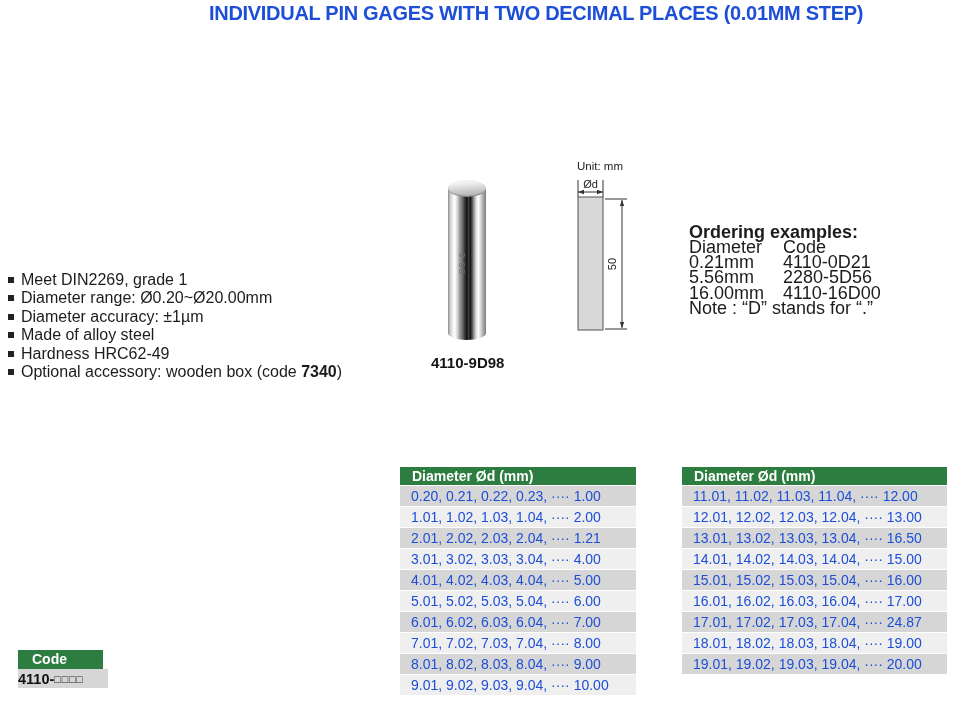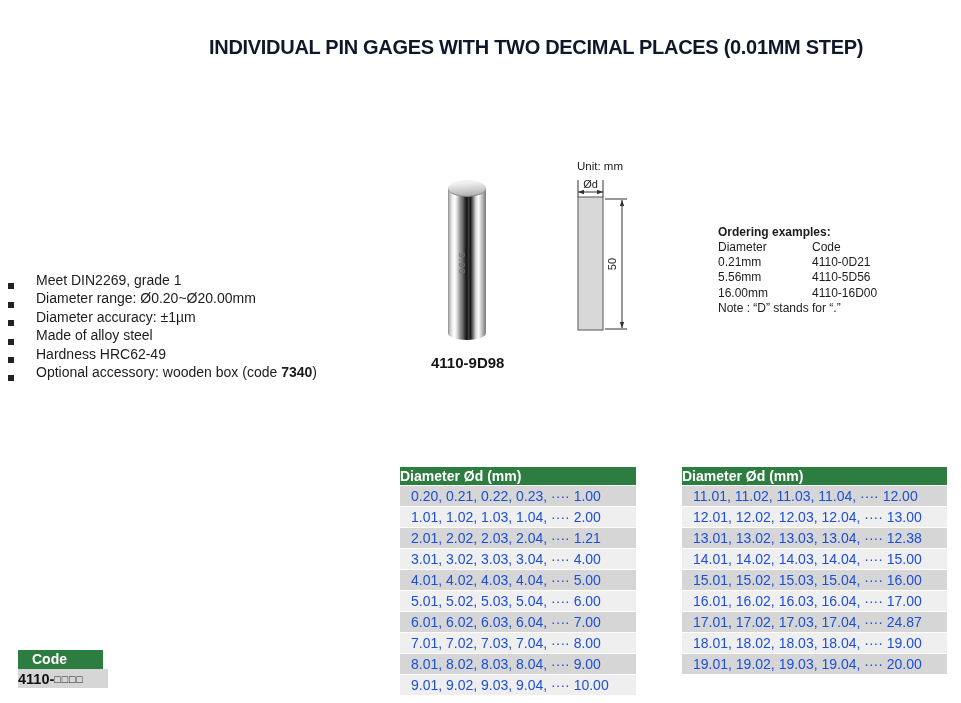--- a/index.html
+++ b/index.html
@@ -1,25 +1,25 @@
 <!DOCTYPE html>
 <html><head>
 <meta charset="utf-8">
 <style>
   html,body{margin:0;padding:0;background:#fff;}
   .page{position:relative;width:961px;height:703px;background:#ffffff;
         font-family:"Liberation Sans",sans-serif;color:#111;overflow:hidden;}
 
   
   .title{position:absolute;left:209px;top:2px;width:750px;
-         font-size:20px;font-weight:bold;letter-spacing:-0.3px;color:#0f172a;white-space:nowrap;margin-top:34px;}
+         font-size:20px;font-weight:bold;letter-spacing:-0.3px;color:#1d4ed8;white-space:nowrap;}
 
   
   .features{position:absolute;left:8px;top:271px;width:360px;}
-  .feat{display:flex;align-items:flex-end;line-height:18.4px;font-size:14px;color:#1c1c1c;gap:15px;}
+  .feat{display:flex;align-items:flex-start;line-height:18.4px;font-size:16px;color:#1c1c1c;}
   .feat .sq{flex:0 0 auto;width:6px;height:6px;background:#222;margin:6px 7px 0 0;}
   .feat b{font-weight:bold;}
 
   
   .pin-wrap{position:absolute;left:448px;top:180px;width:38px;height:160px;}
   .pin-body{position:absolute;left:0;top:8px;width:38px;height:152px;
     background:linear-gradient(90deg,
       #8a8a8a 0%,#c6c6c6 5%,#efefef 12%,#ffffff 18%,#d9d9d9 24%,
       #9a9a9a 31%,#6e6e6e 38%,#2f2f2f 45%,#101010 50%,#3d3d3d 54%,
       #151515 59%,#5a5a5a 64%,#d6d6d6 73%,#ffffff 80%,#d0d0d0 87%,
@@ -30,32 +30,32 @@
     box-shadow:inset 0 -1px 1px rgba(0,0,0,.25);}
   .pin-engraving{position:absolute;left:3px;top:78px;transform:rotate(90deg);
     font-size:9.5px;color:#6f6f6f;letter-spacing:1px;white-space:nowrap;}
   .pin-caption{position:absolute;left:431px;top:354px;font-size:15px;font-weight:bold;color:#151515;}
 
   
   .drawing{position:absolute;left:565px;top:155px;width:92px;height:185px;}
   .drawing text{font-family:"Liberation Sans",sans-serif;fill:#222;}
 
   
-  .ordering{position:absolute;left:718px;top:224px;width:220px;font-size:12px;color:#1c1c1c;}
+  .ordering{position:absolute;left:689px;top:224px;width:220px;font-size:18px;color:#1c1c1c;}
   .ord-title{font-weight:bold;line-height:16px;}
   .ord-row{display:flex;line-height:15.2px;}
   .ord-col1{width:94px;}
   .ord-note{line-height:15.2px;}
 
   
   .dtable{position:absolute;top:467px;}
   .dtable.left{left:400px;width:236px;}
   .dtable.right{left:682px;width:265px;}
   .thead{background:#2d7c40;color:#ffffff;font-weight:bold;font-size:14px;
-         height:19px;line-height:19px;padding-left:0;box-sizing:border-box;border-bottom:1px solid #fff;}
+         height:19px;line-height:19px;padding-left:12px;box-sizing:border-box;border-bottom:1px solid #fff;}
   .trow{height:21px;line-height:20px;font-size:14px;padding-left:11px;
         box-sizing:border-box;border-bottom:1px solid #ffffff;color:#1d4ed8;white-space:nowrap;}
   .tbody .trow:nth-child(odd){background:#d6d6d6;}
   .tbody .trow:nth-child(even){background:#efefef;}
 
   
   .code-head{position:absolute;left:18px;top:650px;width:85px;height:19px;box-sizing:border-box;
              background:#2d7c40;color:#fff;font-size:14px;font-weight:bold;line-height:19px;padding-left:14px;}
   .code-row{position:absolute;left:18px;top:669px;width:90px;height:19px;box-sizing:border-box;
             background:#d6d6d6;line-height:19px;white-space:nowrap;}
@@ -128,21 +128,21 @@
     <div class="ord-row">
       <span class="ord-col1">Diameter</span>
       <span>Code</span>
     </div>
     <div class="ord-row">
       <span class="ord-col1">0.21mm</span>
       <span>4110-0D21</span>
     </div>
     <div class="ord-row">
       <span class="ord-col1">5.56mm</span>
-      <span>4110-5D56</span>
+      <span>2280-5D56</span>
     </div>
     <div class="ord-row">
       <span class="ord-col1">16.00mm</span>
       <span>4110-16D00</span>
     </div>
     <div class="ord-note">Note : “D” stands for “.”</div>
   </div>
 
   <div class="dtable left">
     <div class="thead">Diameter Ød (mm)</div>
@@ -158,21 +158,21 @@
       <div class="trow">8.01, 8.02, 8.03, 8.04, ···· 9.00</div>
       <div class="trow">9.01, 9.02, 9.03, 9.04, ···· 10.00</div>
     </div>
   </div>
 
   <div class="dtable right">
     <div class="thead">Diameter Ød (mm)</div>
     <div class="tbody">
       <div class="trow">11.01, 11.02, 11.03, 11.04, ···· 12.00</div>
       <div class="trow">12.01, 12.02, 12.03, 12.04, ···· 13.00</div>
-      <div class="trow">13.01, 13.02, 13.03, 13.04, ···· 12.38</div>
+      <div class="trow">13.01, 13.02, 13.03, 13.04, ···· 16.50</div>
       <div class="trow">14.01, 14.02, 14.03, 14.04, ···· 15.00</div>
       <div class="trow">15.01, 15.02, 15.03, 15.04, ···· 16.00</div>
       <div class="trow">16.01, 16.02, 16.03, 16.04, ···· 17.00</div>
       <div class="trow">17.01, 17.02, 17.03, 17.04, ···· 24.87</div>
       <div class="trow">18.01, 18.02, 18.03, 18.04, ···· 19.00</div>
       <div class="trow">19.01, 19.02, 19.03, 19.04, ···· 20.00</div>
     </div>
   </div>
 
   <div class="code-head">Code</div>

